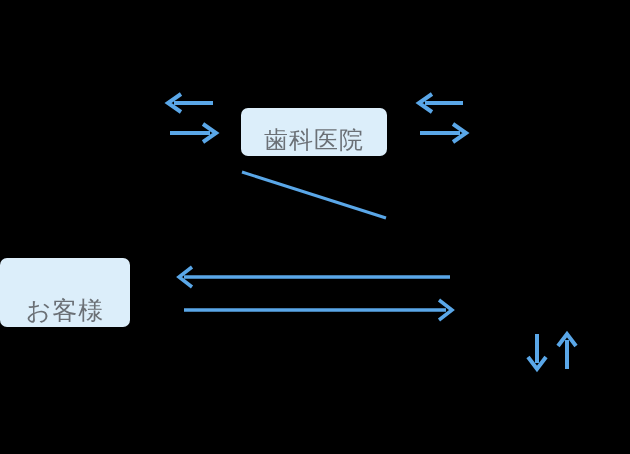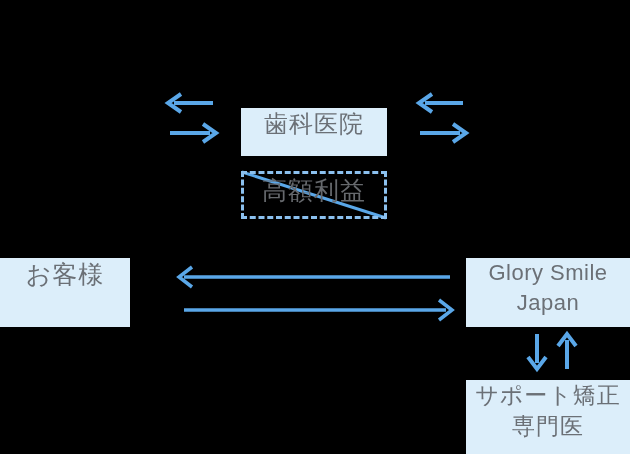--- a/index.html
+++ b/index.html
@@ -27,28 +27,29 @@
     width:630px;height:454px;
   }
   .arrow-layer line,
   .arrow-layer polyline{
     stroke:var(--arrow);
     fill:none;
   }
   .node{
     position:absolute;
     display:flex;
-    align-items:flex-start;
+    align-items:flex-end;
     justify-content:center;
     text-align:center;
     background:var(--box-fill);
     color:var(--text);
     letter-spacing:1px;
     white-space:pre-line;
     box-sizing:border-box;
+    border-radius:7px;
   }
   .node-clinic{
     left:241px;top:108px;width:146px;height:48px;
     font-size:24px;
   }
   .node-profit{
     left:241px;top:171px;width:146px;height:48px;
     background:transparent;
     border:3px dashed var(--dash);
     font-size:25px;
@@ -113,31 +114,20 @@
       <polyline points="558,346 567,334 576,346" stroke-width="4"></polyline>
     </g>
 
     <line x1="242" y1="172" x2="386" y2="218" stroke-width="3"></line>
   </svg>
 
   <div class="node node-clinic">
     <span>歯科医院</span>
   </div>
 
-  <div class="node node-profit">
-    <span>高額利益</span>
-  </div>
 
   <div class="node node-customer">
     <span>お客様</span>
   </div>
 
-  <div class="node node-glory">
-    <span>Glory Smile
-Japan</span>
-  </div>
 
-  <div class="node node-specialist">
-    <span>サポート矯正
-専門医</span>
-  </div>
 
 </div>
 
 </body></html>

